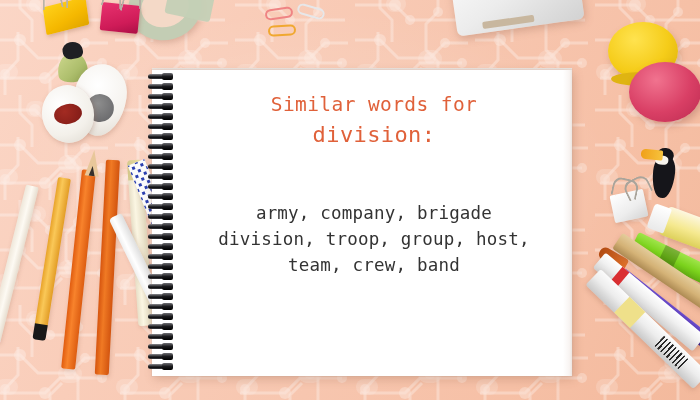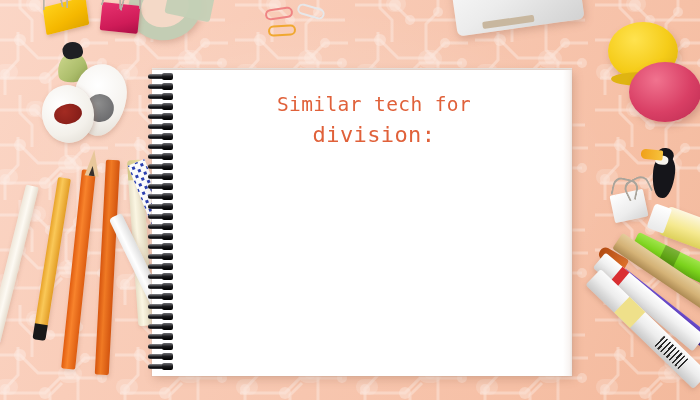--- a/index.html
+++ b/index.html
@@ -801,18 +801,23 @@
         <i></i>
         <b></b>
       </div>
       <div class="ring" style="top: 290px;">
         <i></i>
         <b></b>
       </div>
     </div>
 
   <div class="pad-text">
-    <div class="title-line1">Similar tech for</div>
+    <div class="title-line1">Similar words for</div>
     <div class="title-line2">division:</div>
+    <div class="synonyms">
+      <div class="syn-line">army, company, brigade</div>
+      <div class="syn-line">division, troop, group, host,</div>
+      <div class="syn-line">team, crew, band</div>
+    </div>
   </div>
 
 
 </div>
 
 </body></html>

